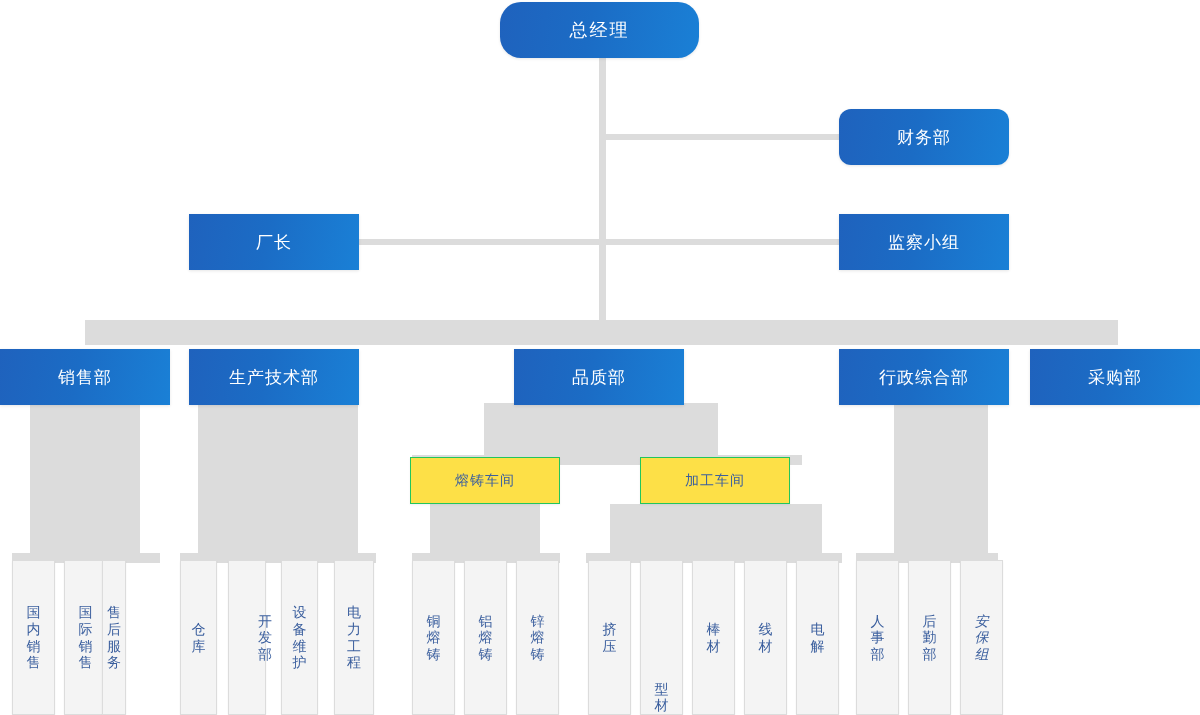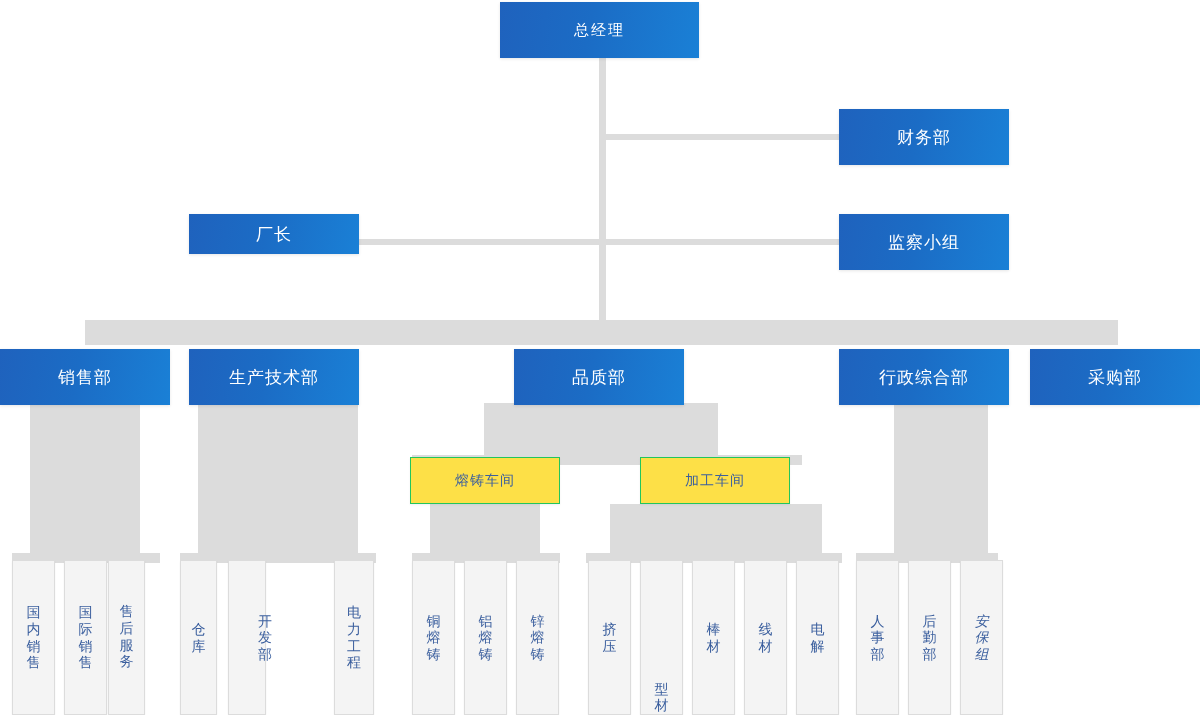--- a/index.html
+++ b/index.html
@@ -19,21 +19,21 @@
   .node-blue{
     background:linear-gradient(100deg,#1f62bd 0%,#1b6cc5 45%,#1a80d6 100%);
     color:#ffffff;
     display:flex;align-items:center;justify-content:center;
     font-size:17px;
     letter-spacing:1px;
     line-height:1;
     text-align:center;
     box-shadow:0 1px 3px rgba(0,0,0,0.10);
   }
-  .node-blue.root{font-size:15px;letter-spacing:2px;}
+  .node-blue.root{font-size:18px;letter-spacing:2px;border-radius:21px;}
 
   
   .node-light{
     background:#fde047;
     border:1px solid #22c55e;
     color:#3b5f9e;
     display:flex;align-items:center;justify-content:center;
     font-size:14px;
     letter-spacing:1px;
     box-shadow:0 1px 2px rgba(0,0,0,0.06);
@@ -88,25 +88,25 @@
   <div class="abs conn-slab" style="left:610px;top:504px;width:212px;height:59px;"></div>
   <div class="abs conn-slab" style="left:586px;top:553px;width:256px;height:10px;"></div>
 
   <div class="abs conn-slab" style="left:894px;top:403px;width:94px;height:160px;"></div>
   <div class="abs conn-slab" style="left:856px;top:553px;width:142px;height:10px;"></div>
 
   <div class="abs node-blue root" style="left:500px;top:2px;width:199px;height:56px;">
     <span>总经理</span>
   </div>
 
-  <div class="abs node-blue" style="left:839px;top:109px;width:170px;height:56px;">
+  <div class="abs node-blue" style="left:839px;top:109px;width:170px;height:56px;border-radius:12px;">
     <span>财务部</span>
   </div>
 
-  <div class="abs node-blue" style="left:189px;top:214px;width:170px;height:40px;">
+  <div class="abs node-blue" style="left:189px;top:214px;width:170px;height:56px;">
     <span>厂长</span>
   </div>
 
   <div class="abs node-blue" style="left:839px;top:214px;width:170px;height:56px;">
     <span>监察小组</span>
   </div>
 
   <div class="abs node-blue" style="left:0px;top:349px;width:170px;height:56px;">
     <span>销售部</span>
   </div>
@@ -129,29 +129,32 @@
   <div class="abs node-light" style="left:640px;top:457px;width:150px;height:47px;">
     <span>加工车间</span>
   </div>
 
   <div class="abs node-leaf" style="left:12px;top:560px;width:43px;height:155px;">
     <span>国内销售</span>
   </div>
   <div class="abs node-leaf" style="left:64px;top:560px;width:43px;height:155px;">
     <span>国际销售</span>
   </div>
-  <div class="abs node-leaf" style="left:108px;top:560px;width:37px;height:155px;font-family:Liberation Serif, serif;">
+  <div class="abs node-leaf" style="left:102px;top:560px;width:24px;height:155px;">
     <span>售后服务</span>
   </div>
 
   <div class="abs node-leaf" style="left:180px;top:560px;width:37px;height:155px;">
     <span>仓库</span>
   </div>
   <div class="abs node-leaf" style="left:228px;top:560px;width:37px;height:155px;padding-left:36px;">
     <span>开发部</span>
+  </div>
+  <div class="abs node-leaf" style="left:281px;top:560px;width:37px;height:155px;">
+    <span>设备维护</span>
   </div>
   <div class="abs node-leaf" style="left:334px;top:560px;width:40px;height:155px;">
     <span>电力工程</span>
   </div>
 
   <div class="abs node-leaf" style="left:412px;top:560px;width:43px;height:155px;">
     <span>铜熔铸</span>
   </div>
   <div class="abs node-leaf" style="left:464px;top:560px;width:43px;height:155px;">
     <span>铝熔铸</span>

